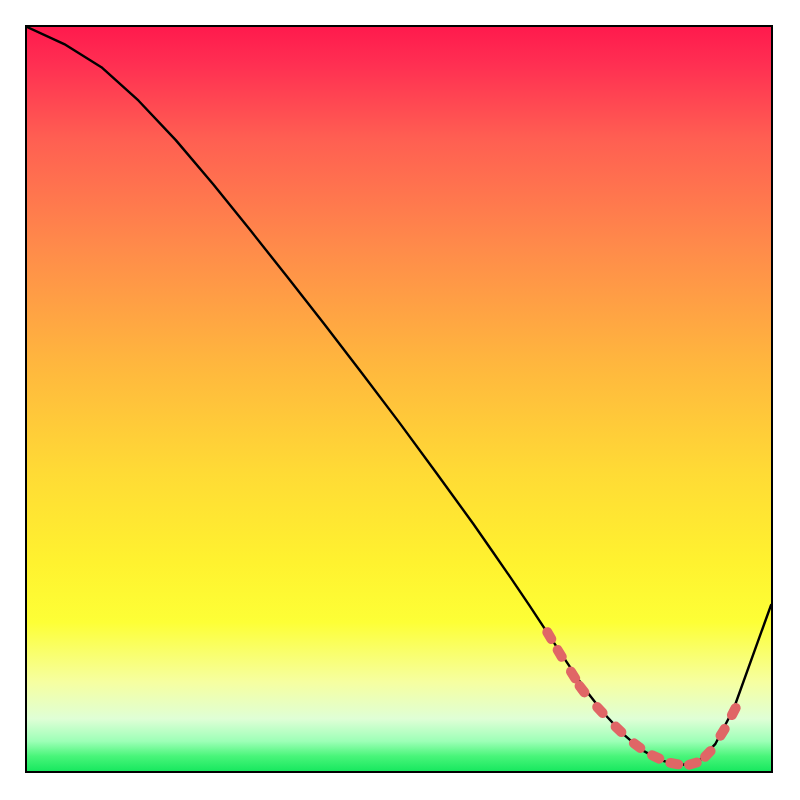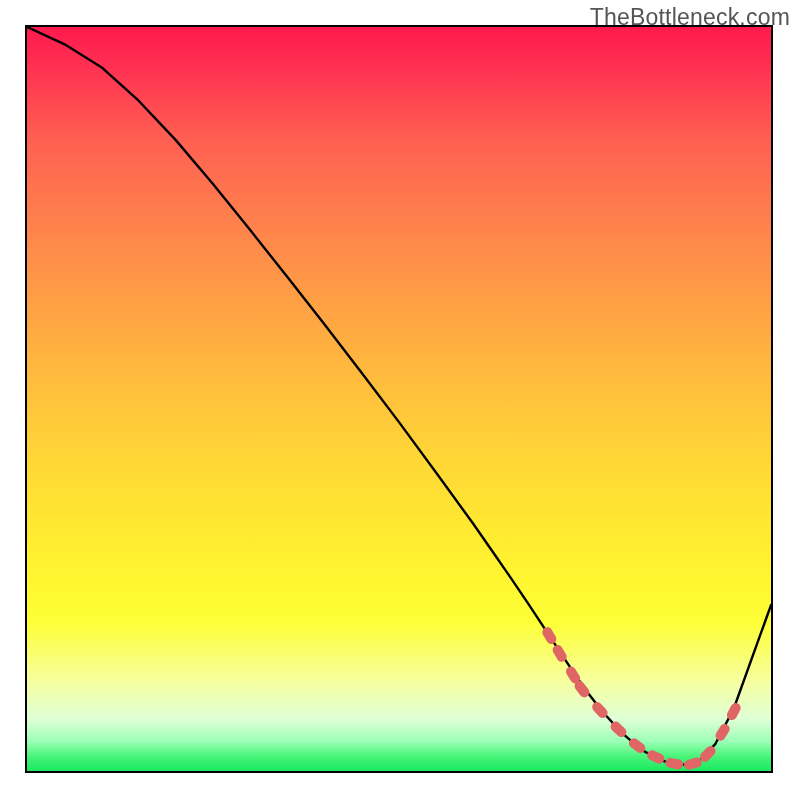--- a/index.html
+++ b/index.html
@@ -71,21 +71,20 @@
     width: 100%;
     height: 100%;
     z-index: 3;
   }
 </style>
 </head>
 <body>
 
 <div id="container">
 
-  <div id="watermark">TheBottleneck.com</div>
 
   <div id="plot-area">
     <div id="gradient-bg"></div>
 
     <svg class="curve" viewBox="0 0 744 744" preserveAspectRatio="none">
       <path id="curve-path" d="M0.0 0.0 L37.2 17.1 L74.4 40.2 L111.6 73.7 L148.8 113.1 L186.0 157.0 L223.2 203.1 L260.4 250.0 L297.6 297.6 L334.8 346.0 L372.0 395.1 L409.2 445.7 L446.4 497.0 L465.0 523.8 L483.6 550.6 L502.2 578.1 L520.8 606.4 L539.4 634.6 L558.0 662.2 L576.6 686.0 L595.2 706.1 L613.8 722.4 L632.4 732.8 L651.0 738.0 L669.6 736.6 L688.2 717.2 L706.8 681.5 L744.0 578.1 " fill="none" stroke="#000" stroke-width="2.4" stroke-linejoin="round" stroke-linecap="round"></path>
     </svg>
 
     <svg class="markers" viewBox="0 0 744 744" preserveAspectRatio="none">
       <g id="marker-group">

